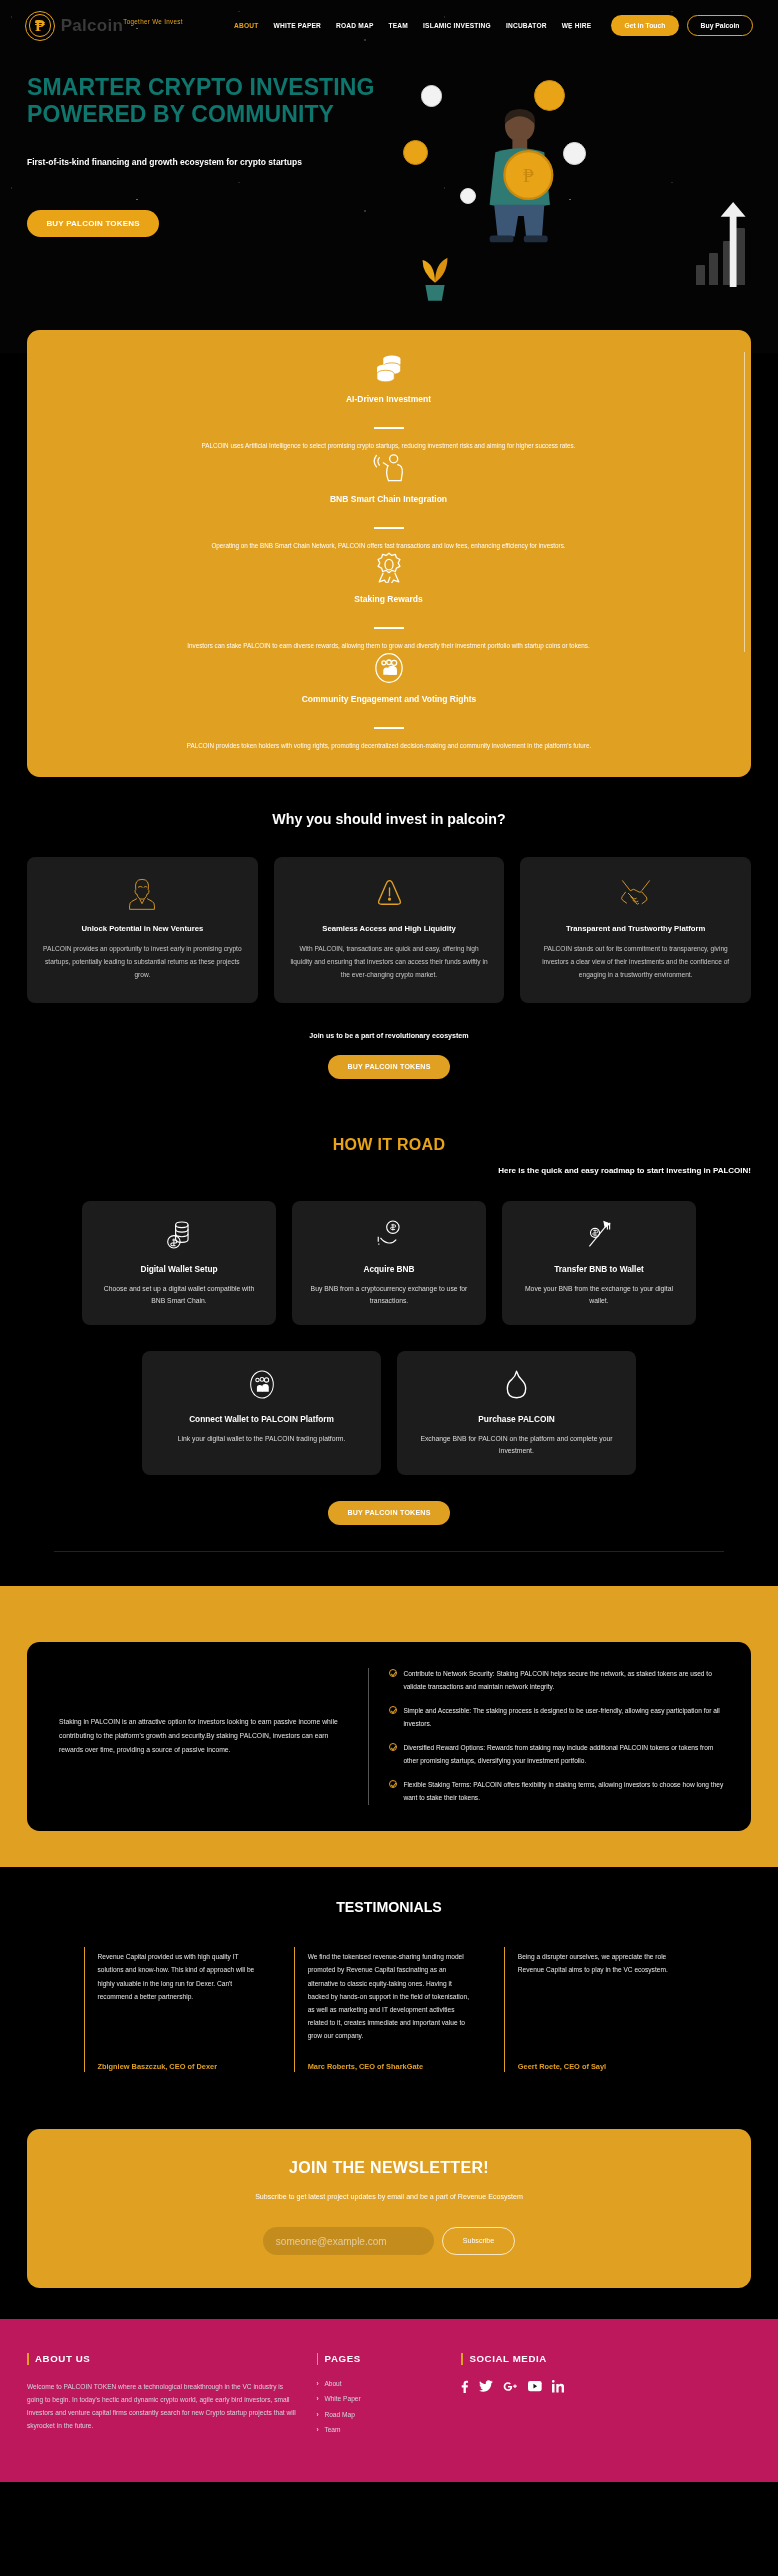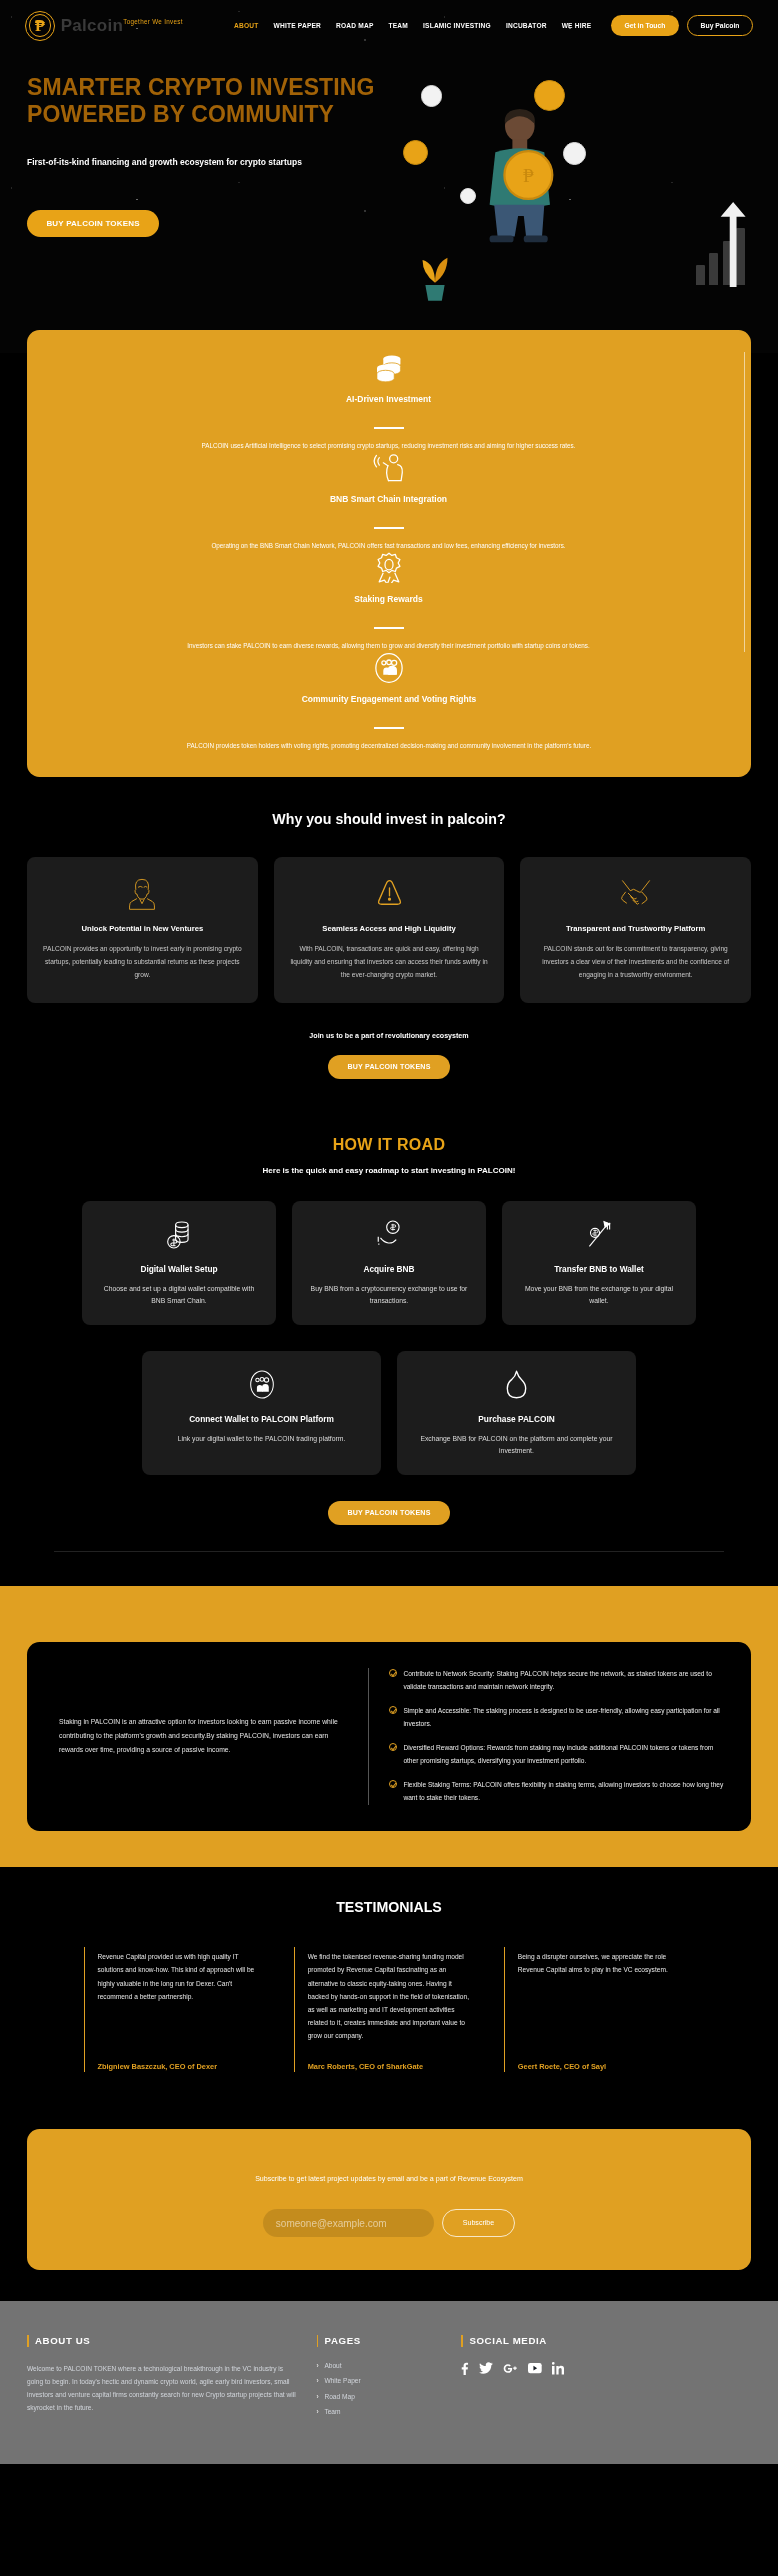--- a/index.html
+++ b/index.html
@@ -81,21 +81,21 @@
   }
   .btn-outline{
     background:transparent;color:#fff;border:0.9px solid #e8a317;
     border-radius:17px;padding:5.7px 12.5px;font-size:6.8px;font-weight:bold;
     cursor:pointer;font-family:inherit;white-space:nowrap;
   }
 
   .hero-body{position:relative;z-index:4;display:flex;padding:23px 27px 0;}
   .hero-left{width:365px;}
   .hero-h1{
-    font-size:23px;line-height:1.18;font-weight:bold;color:#a16207;
+    font-size:23px;line-height:1.18;font-weight:bold;color:#0f766e;
     letter-spacing:0.1px;
   }
   .hero-sub{
     margin-top:27px;font-size:8.5px;font-weight:bold;line-height:1.7;color:#fff;
   }
   .hero-cta{
     margin-top:40px;background:#e8a317;color:#fff;border:none;border-radius:17px;
     padding:9px 19.4px;font-size:8px;font-weight:bold;cursor:pointer;
     font-family:inherit;letter-spacing:0.2px;
   }
@@ -121,21 +121,21 @@
   .feat-ico{height:32px;display:flex;align-items:center;justify-content:center;margin-bottom:10.3px;}
   .feat-ico svg{display:block;}
   .feat-title{font-size:8.5px;font-weight:bold;line-height:1.3;color:#fff;min-height:24px;}
   .feat-rule{width:30px;height:1.7px;background:#fff;margin:9px auto 11.4px;}
   .feat-desc{font-size:6.3px;line-height:1.85;color:#fff;}
 
   
   .sec{padding:34px 27px;}
   .sec-h2{text-align:center;font-size:14.2px;font-weight:bold;color:#fff;}
   .sec-h2.gold{color:#e8a317;font-size:16px;letter-spacing:0.3px;}
-  .sec-sub{text-align:center;font-size:8px;font-weight:bold;color:#fff;margin-top:12.5px;}
+  .sec-sub{text-align:right;font-size:8px;font-weight:bold;color:#fff;margin-top:12.5px;}
 
   .why-row{display:flex;gap:16px;margin-top:30px;}
   .why-card{
     flex:1;background:#1c1c1c;border-radius:8px;padding:19.4px 15px 21.7px;text-align:center;
   }
   .why-ico{height:34px;display:flex;align-items:center;justify-content:center;margin-bottom:13.7px;}
   .why-title{font-size:7.7px;font-weight:bold;color:#fff;margin-bottom:10.3px;}
   .why-desc{font-size:6.6px;line-height:1.95;color:#c9c9c9;}
 
   .mini-note{text-align:center;font-size:7.1px;font-weight:bold;color:#fff;margin-top:28.5px;}
@@ -203,21 +203,21 @@
     padding:8.5px 12.5px;color:#fff;font-size:10px;font-family:Liberation Sans, sans-serif;outline:none;
   }
   .news-input::placeholder{color:rgba(255,255,255,.55);}
   .news-btn{
     background:transparent;border:0.6px solid rgba(255,255,255,.75);
     border-radius:15px;padding:8px 19.4px;color:#fff;font-size:7.1px;
     cursor:pointer;font-family:inherit;
   }
 
   
-  .footer{background:#737373;padding:34px 27px 40px;display:flex;}
+  .footer{background:#be185d;padding:34px 27px 40px;display:flex;}
   .fcol{padding-right:17px;}
   .fcol.about{width:40%;}
   .fcol.pages{width:20%;}
   .fcol.help{width:18%;}
   .fcol.social{width:22%;}
   .fhead{
     display:flex;align-items:center;gap:6.3px;
     font-size:9.7px;font-weight:bold;letter-spacing:0.6px;color:#fff;margin-bottom:15px;
   }
   .fbar{width:1.7px;height:11.4px;background:#e0a022;display:block;}
@@ -543,20 +543,21 @@
       </div>
       <div class="testi">
         <p class="testi-q">Being a disrupter ourselves, we appreciate the role Revenue Capital aims to play in the VC ecosystem.</p>
         <p class="testi-a">Geert Roete, CEO of Sayl</p>
       </div>
     </div>
   </section>
 
   <div class="news-wrap">
     <section class="news">
+      <h2>JOIN THE NEWSLETTER!</h2>
       <p>Subscribe to get latest project updates by email and be a part of Revenue Ecosystem</p>
       <div class="news-form">
         <input class="news-input" type="email" placeholder="someone@example.com" style="">
         <button class="news-btn">Subscribe</button>
       </div>
     </section>
   </div>
 
   <footer class="footer">
     <div class="fcol about">

